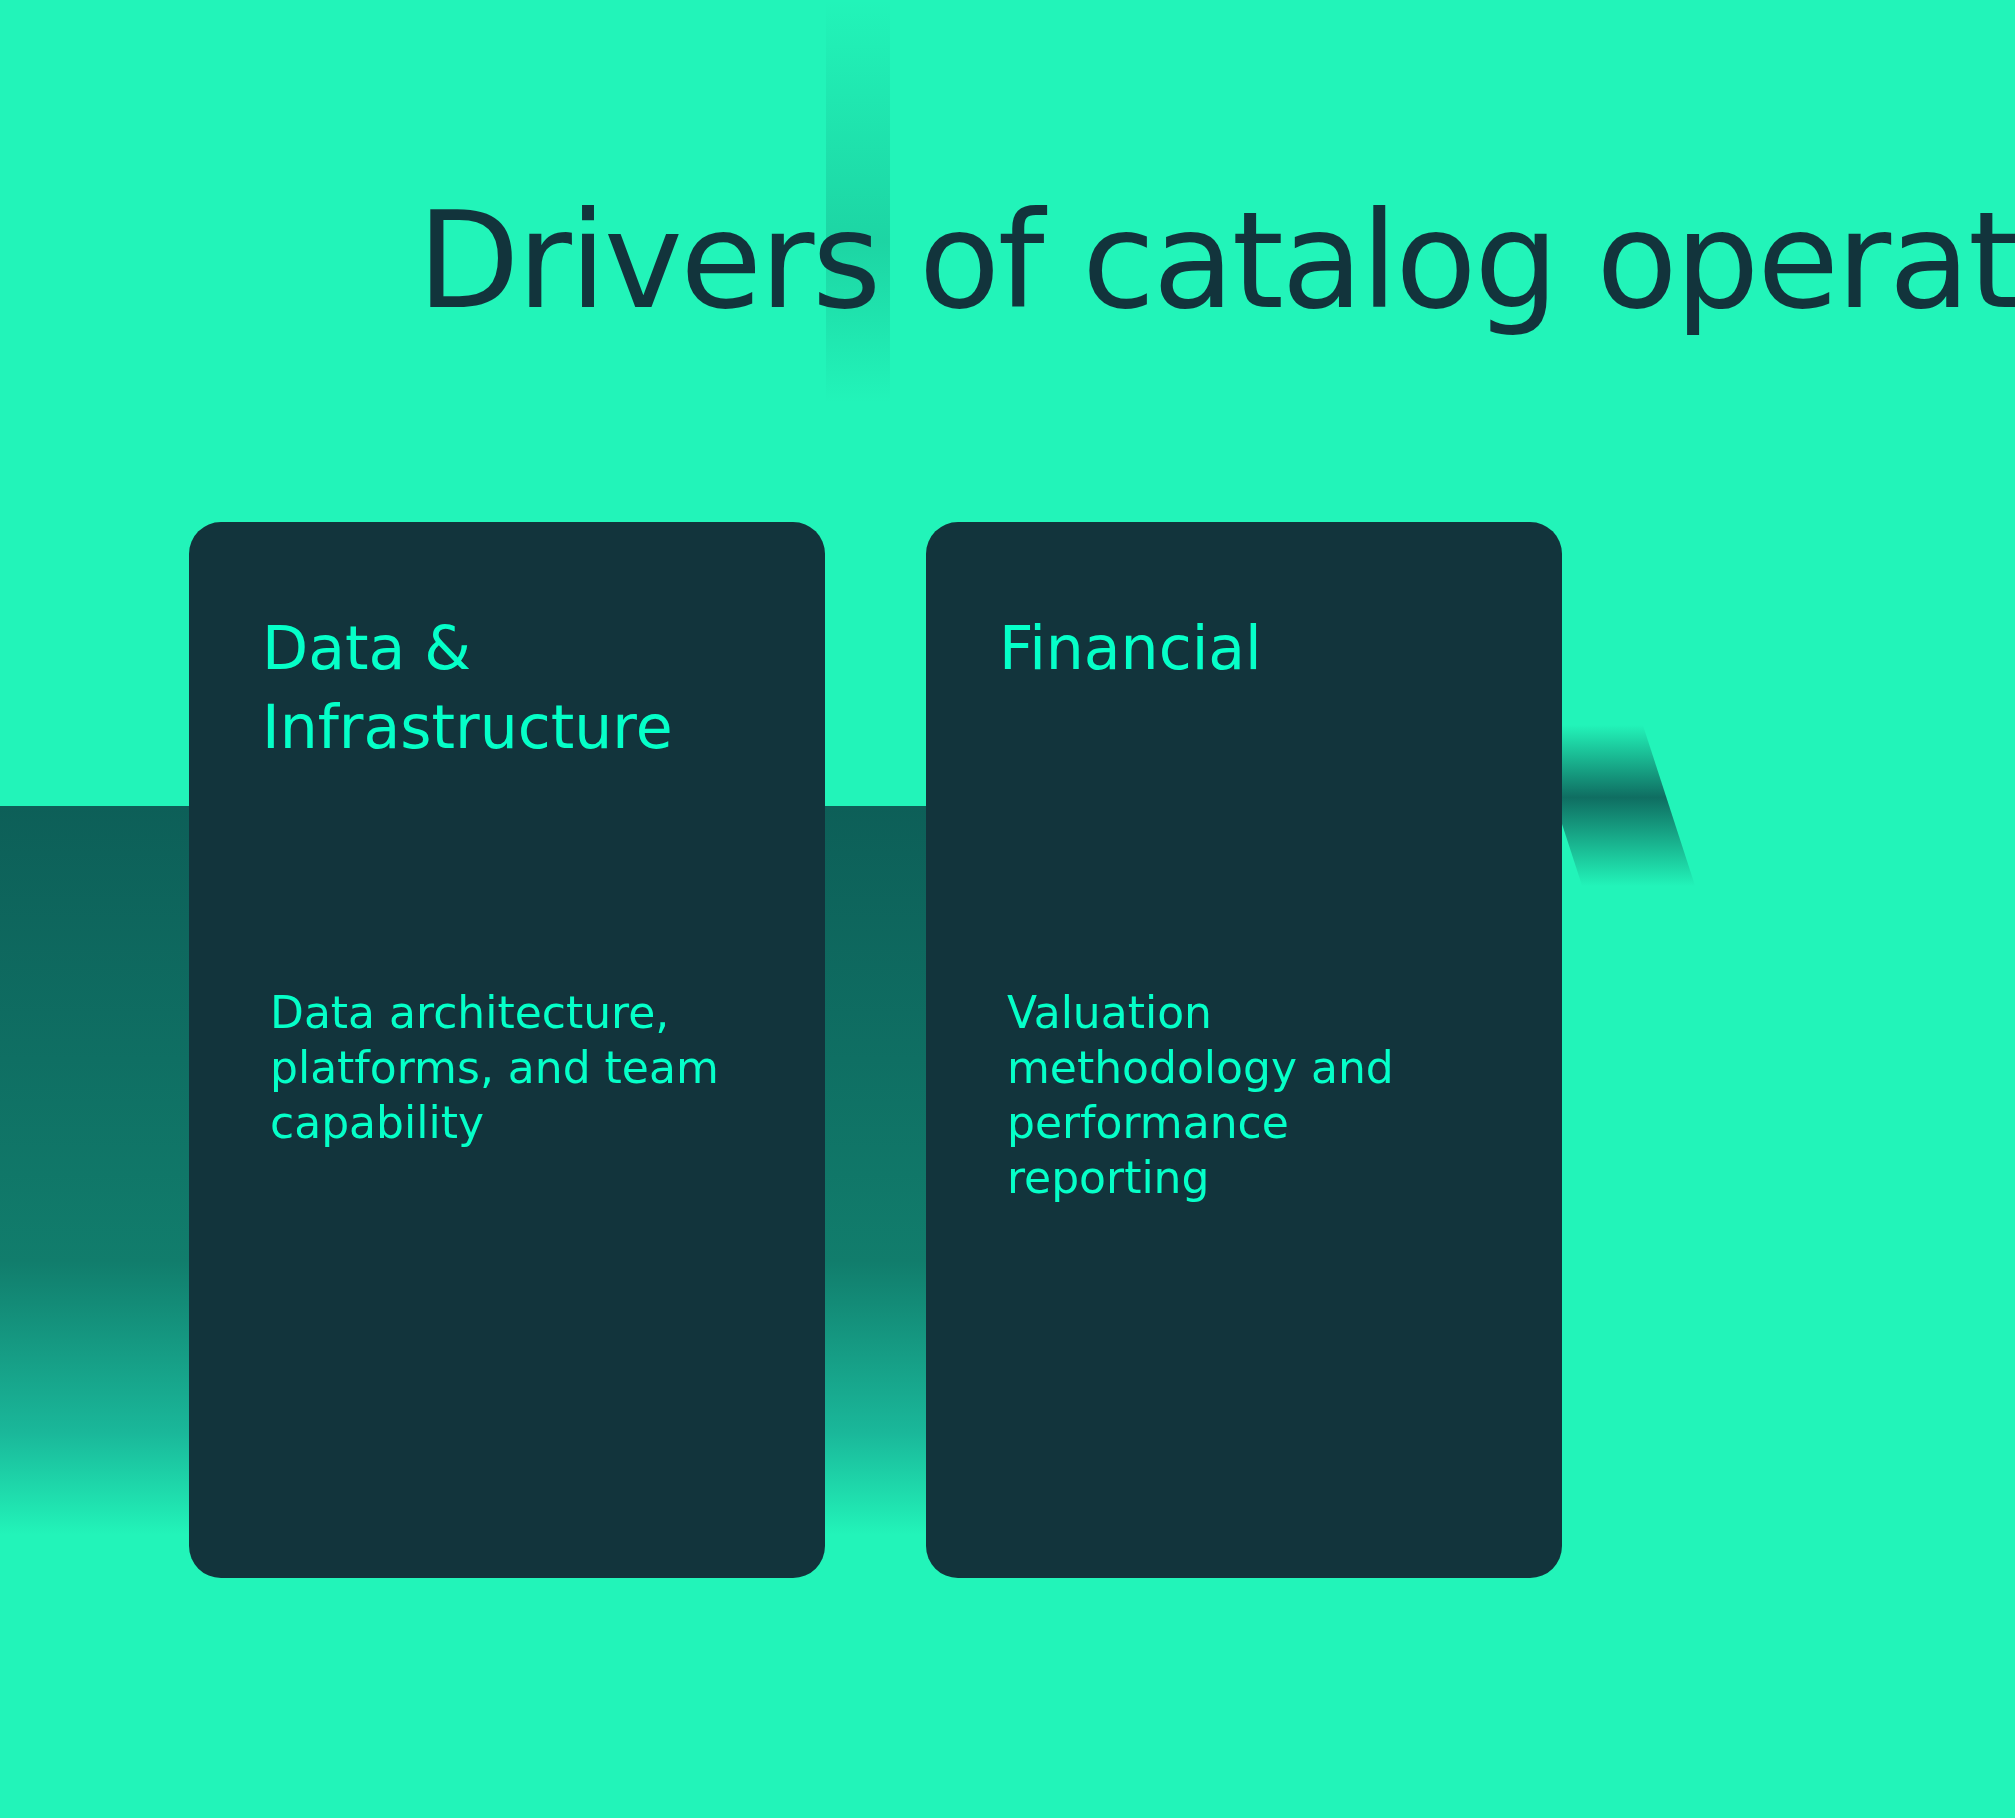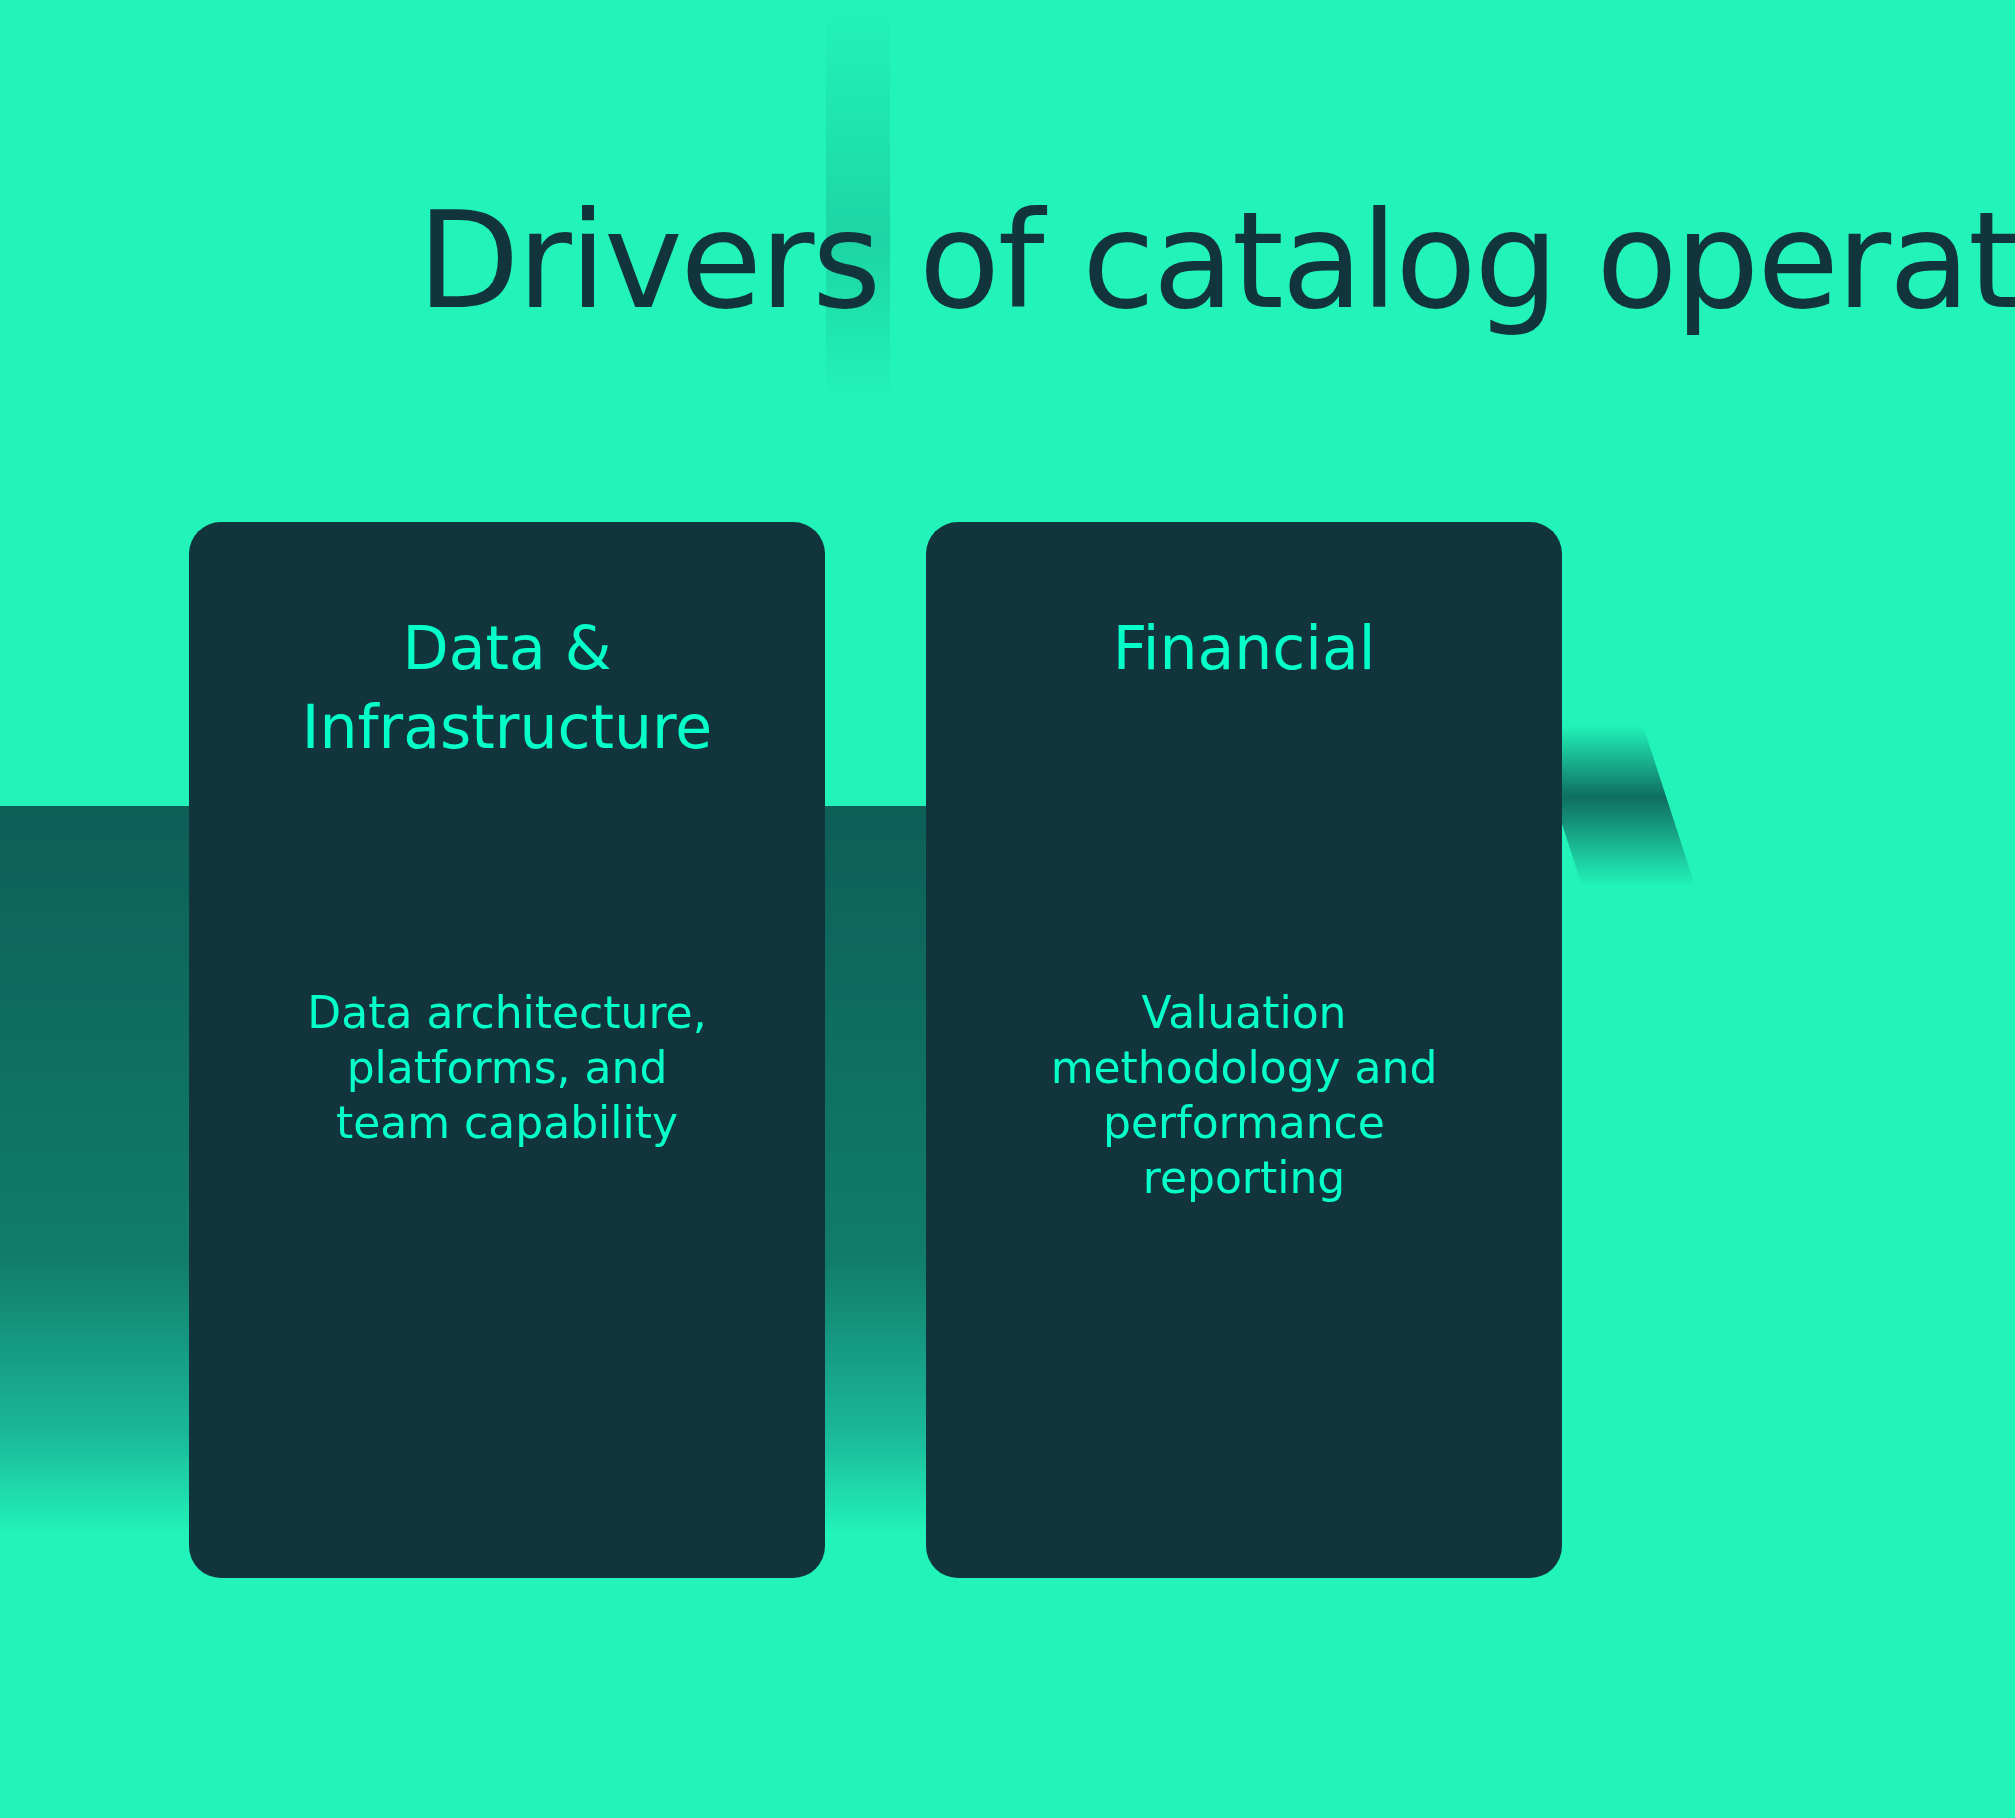--- a/index.html
+++ b/index.html
@@ -34,32 +34,31 @@
 
   .cards {
     position: absolute; left: 189px; top: 522px;
     display: flex; gap: 101px;
   }
   .card {
     width: 636px; height: 1056px;
     background: #12343c;
     border-radius: 32px;
     position: relative;
-    text-align: center;
     color: #05ffc8;
   }
   .card-heading {
     position: absolute; left: 0; top: 87px; width: 100%;
     font-size: 60px; line-height: 79px; font-weight: 500;
     padding: 0 73px;
   }
   .card-body {
     position: absolute; left: 0; top: 463px; width: 100%;
     font-size: 44px; line-height: 55px;
-    padding: 0 104px;
+    padding: 0 81px;
   }
 </style>
 </head>
 <body>
 
 <div class="bg-layer bg-band-left"></div>
 
 <div class="bg-layer bg-streak-1"></div>
 
 <div class="bg-layer bg-streak-3"></div>

